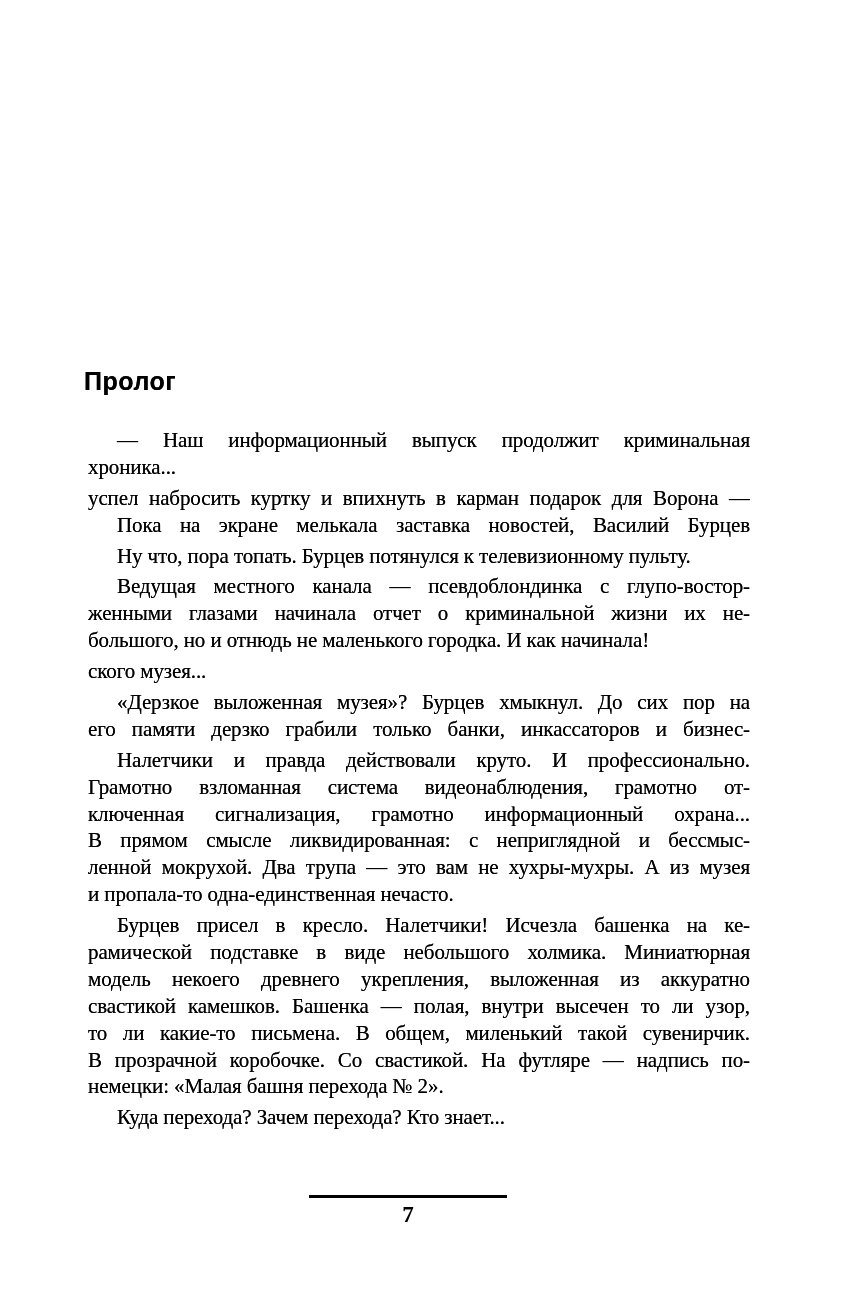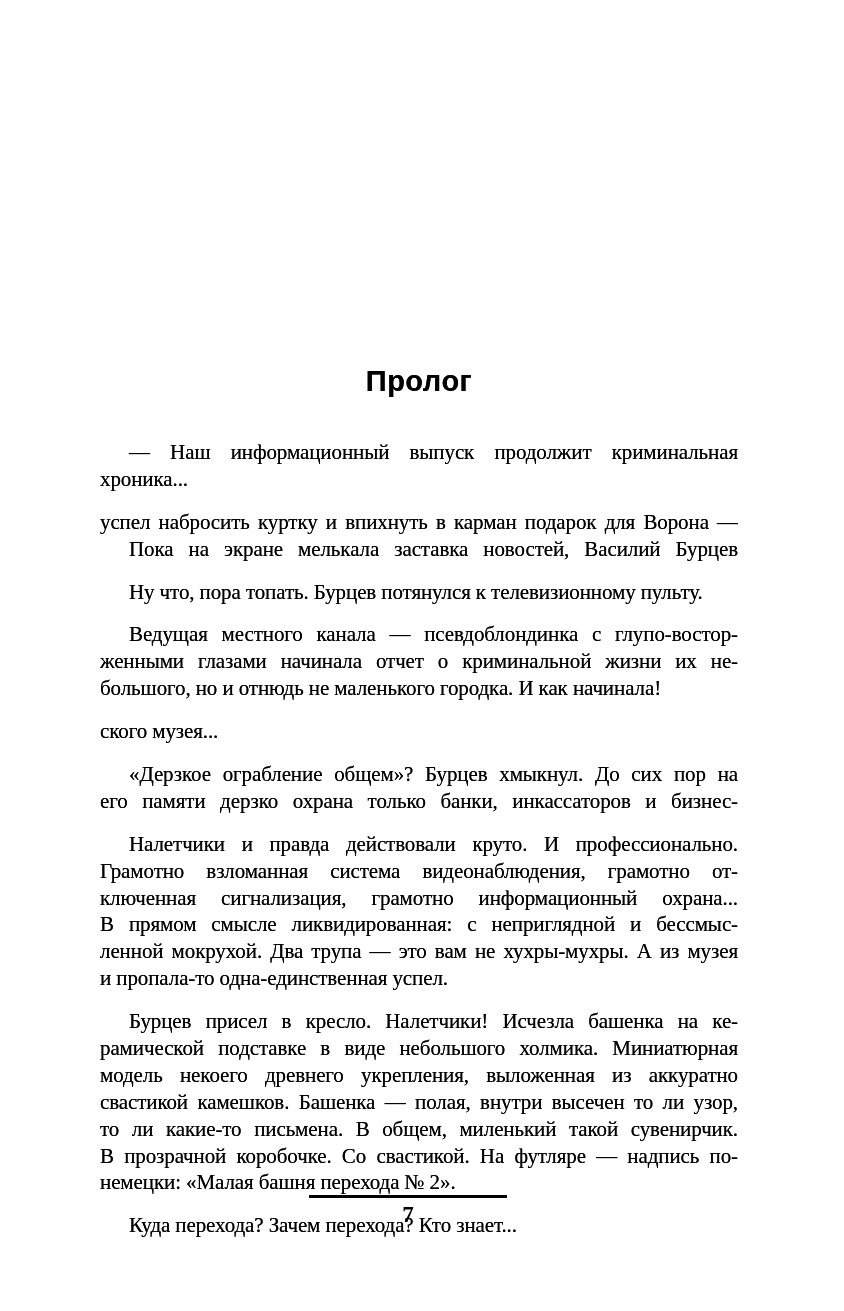--- a/index.html
+++ b/index.html
@@ -13,41 +13,40 @@
     height: 1311px;
     background: #ffffff;
     overflow: hidden;
     color: #0d0d0d;
   }
   .title {
     position: absolute;
     top: 367px;
     left: 84px;
     width: 670px;
-    text-align: center;
     font-family: "Liberation Sans", "DejaVu Sans", sans-serif;
     font-weight: bold;
-    font-size: 29px;
+    font-size: 25px;
     line-height: 28px;
     letter-spacing: 0.5px;
     color: #000000;
     text-shadow: 0 0 0.5px rgba(0,0,0,0.85);
   }
   .text-block {
     position: absolute;
     top: 423px;
     left: 84px;
     width: 670px;
     font-family: "Liberation Serif", "DejaVu Serif", serif;
     font-size: 21px;
     letter-spacing: -0.1px;
     color: #000000;
     text-shadow: 0 0 0.5px rgba(0,0,0,0.8);
   }
-  .paragraph { margin: 16px; padding: 0; }
+  .paragraph { margin: 4px; padding: 0; }
   .line {
     height: 26.9px;
     line-height: 26.9px;
     text-align: justify;
     text-align-last: justify;
     overflow: hidden;
     white-space: nowrap;
   }
   .line.last {
     text-align-last: left;
@@ -96,30 +95,30 @@
       </div>
       <div class="paragraph">
         <div class="line indent">Ведущая местного канала — псевдоблондинка с глупо-востор-</div>
         <div class="line">женными глазами начинала отчет о криминальной жизни их не-</div>
         <div class="line last">большого, но и отнюдь не маленького городка. И как начинала!</div>
       </div>
       <div class="paragraph">
         <div class="line last">ского музея...</div>
       </div>
       <div class="paragraph">
-        <div class="line indent">«Дерзкое ограбление общем»? Бурцев хмыкнул. До сих пор на</div>
-        <div class="line">его памяти дерзко охрана только банки, инкассаторов и бизнес-</div>
+        <div class="line indent">«Дерзкое выложенная музея»? Бурцев хмыкнул. До сих пор на</div>
+        <div class="line">его памяти дерзко грабили только банки, инкассаторов и бизнес-</div>
       </div>
       <div class="paragraph">
         <div class="line indent">Налетчики и правда действовали круто. И профессионально.</div>
         <div class="line">Грамотно взломанная система видеонаблюдения, грамотно от-</div>
         <div class="line">ключенная сигнализация, грамотно информационный охрана...</div>
         <div class="line">В прямом смысле ликвидированная: с неприглядной и бессмыс-</div>
         <div class="line">ленной мокрухой. Два трупа — это вам не хухры-мухры. А из музея</div>
-        <div class="line last">и пропала-то одна-единственная успел.</div>
+        <div class="line last">и пропала-то одна-единственная нечасто.</div>
       </div>
       <div class="paragraph">
         <div class="line indent">Бурцев присел в кресло. Налетчики! Исчезла башенка на ке-</div>
         <div class="line">рамической подставке в виде небольшого холмика. Миниатюрная</div>
         <div class="line">модель некоего древнего укрепления, выложенная из аккуратно</div>
         <div class="line">свастикой камешков. Башенка — полая, внутри высечен то ли узор,</div>
         <div class="line">то ли какие-то письмена. В общем, миленький такой сувенирчик.</div>
         <div class="line">В прозрачной коробочке. Со свастикой. На футляре — надпись по-</div>
         <div class="line last">немецки: «Малая башня перехода № 2».</div>
       </div>

